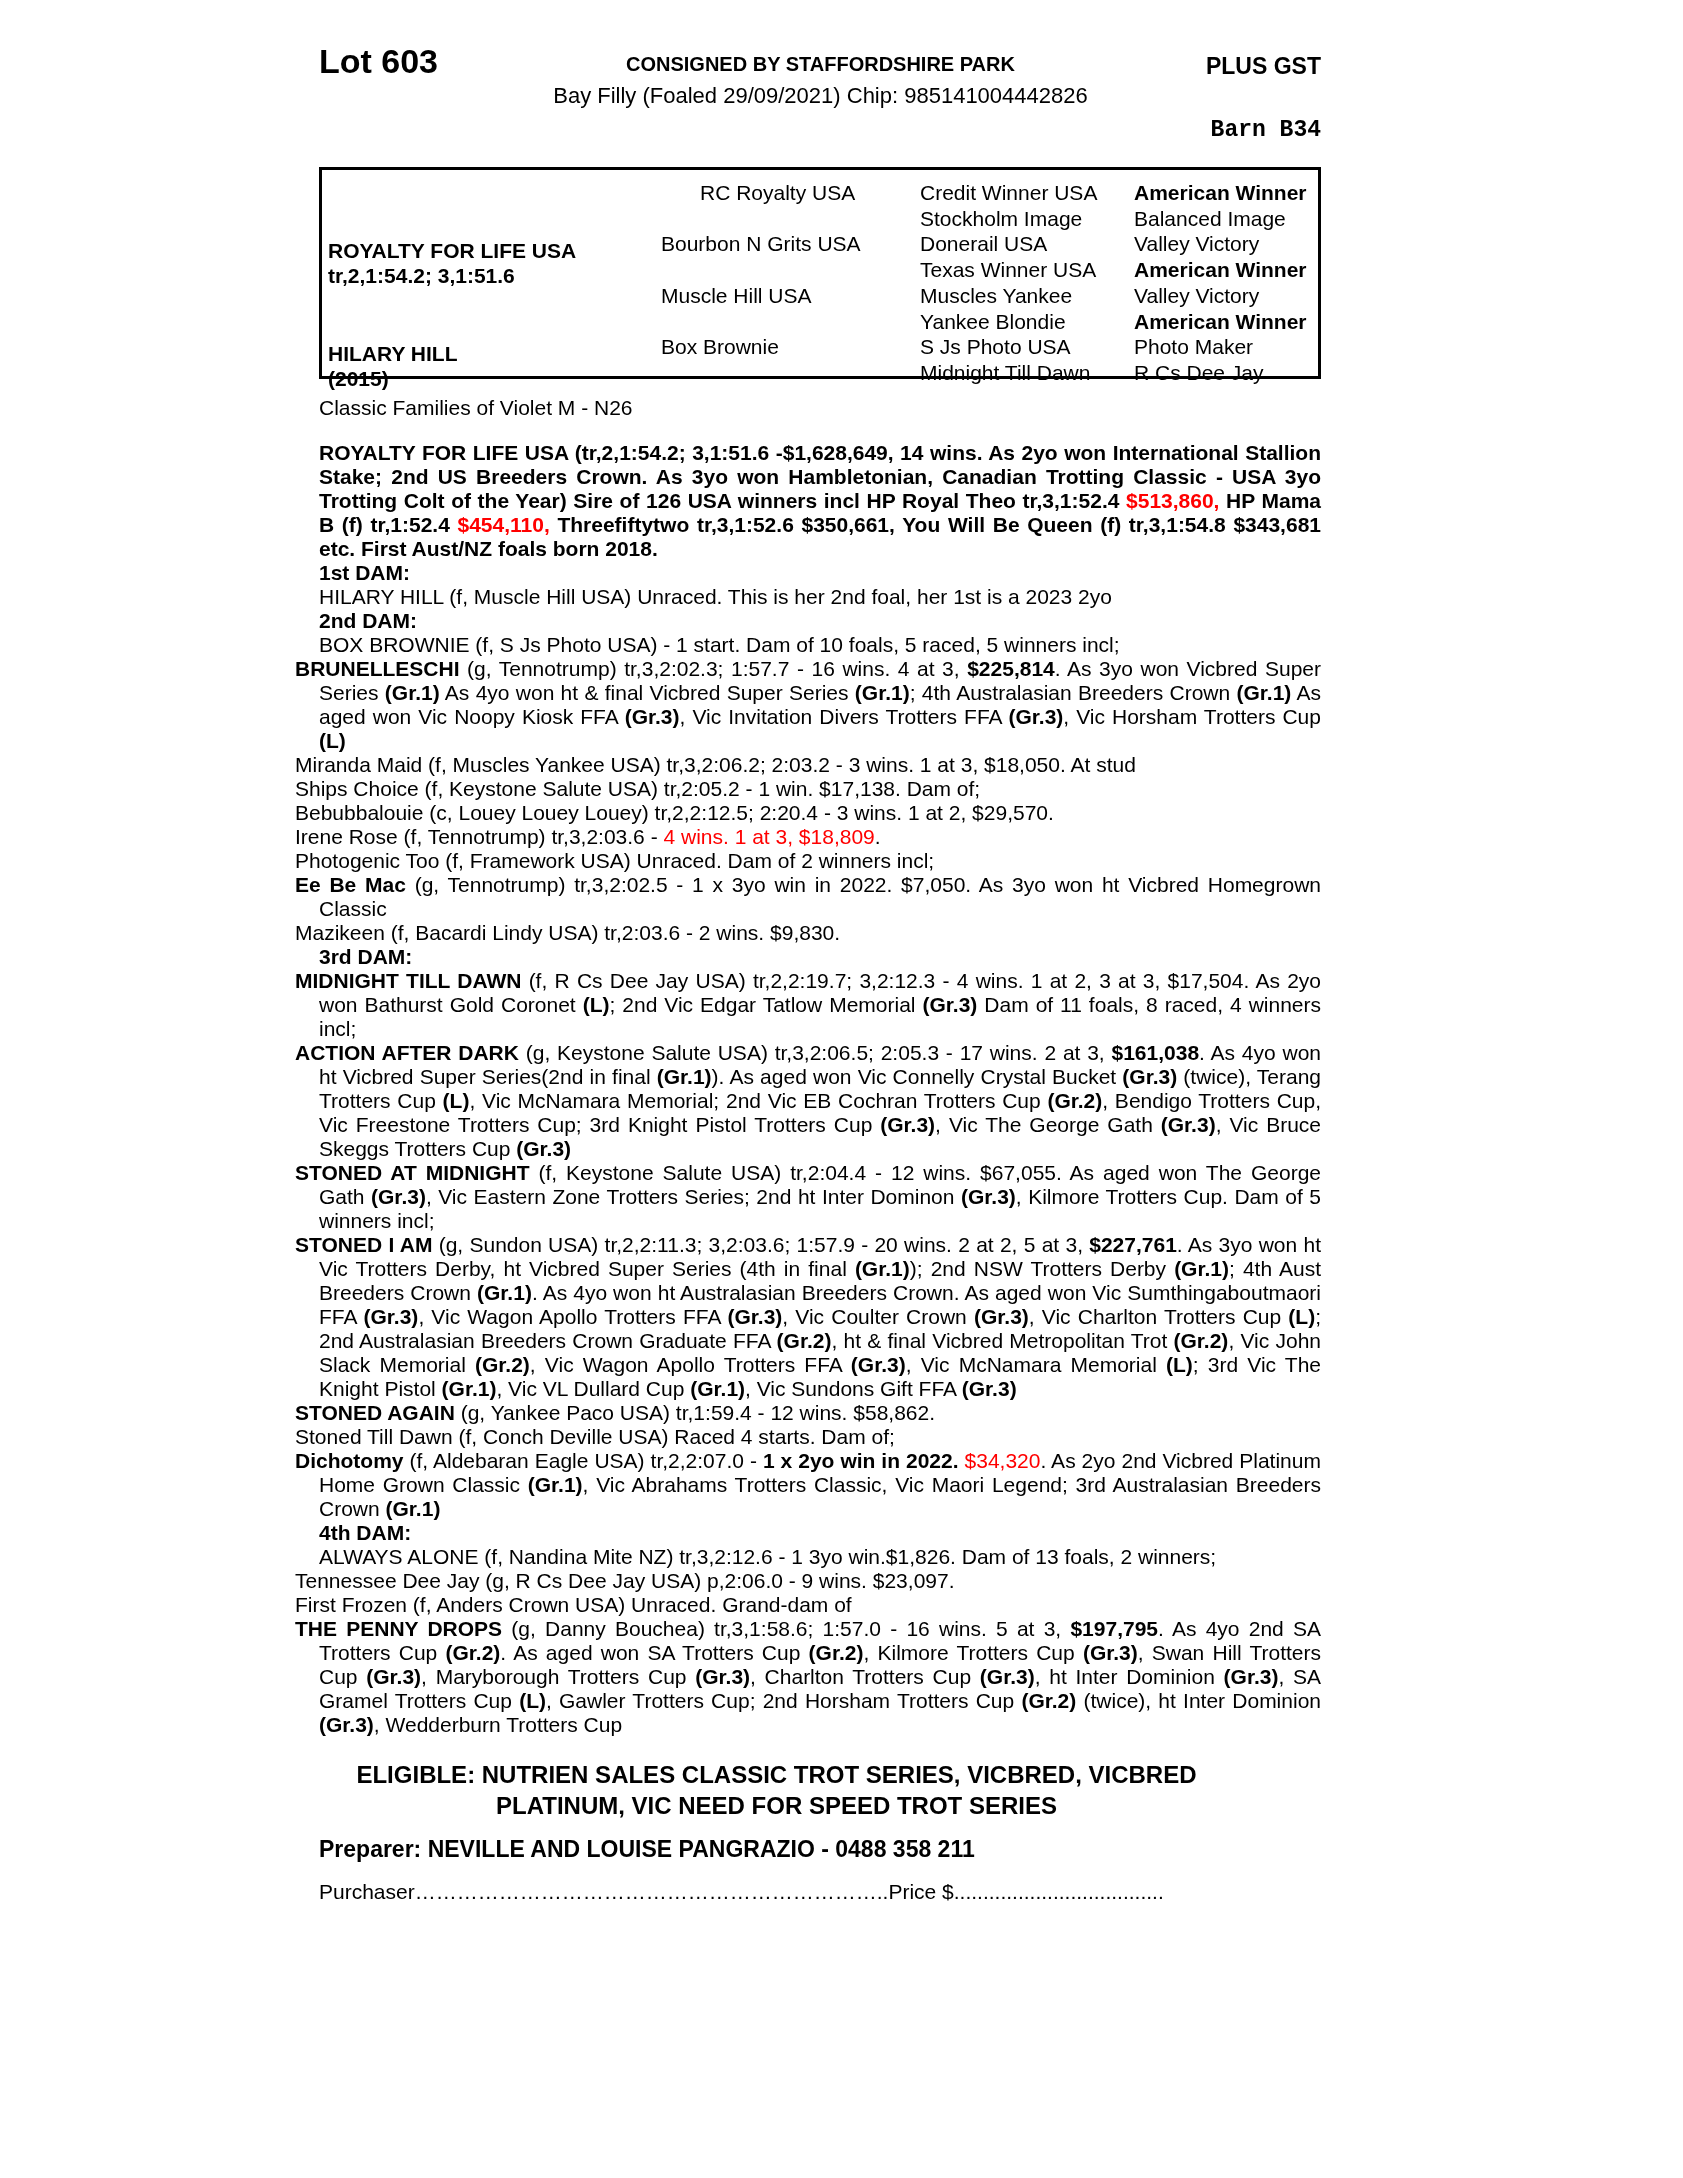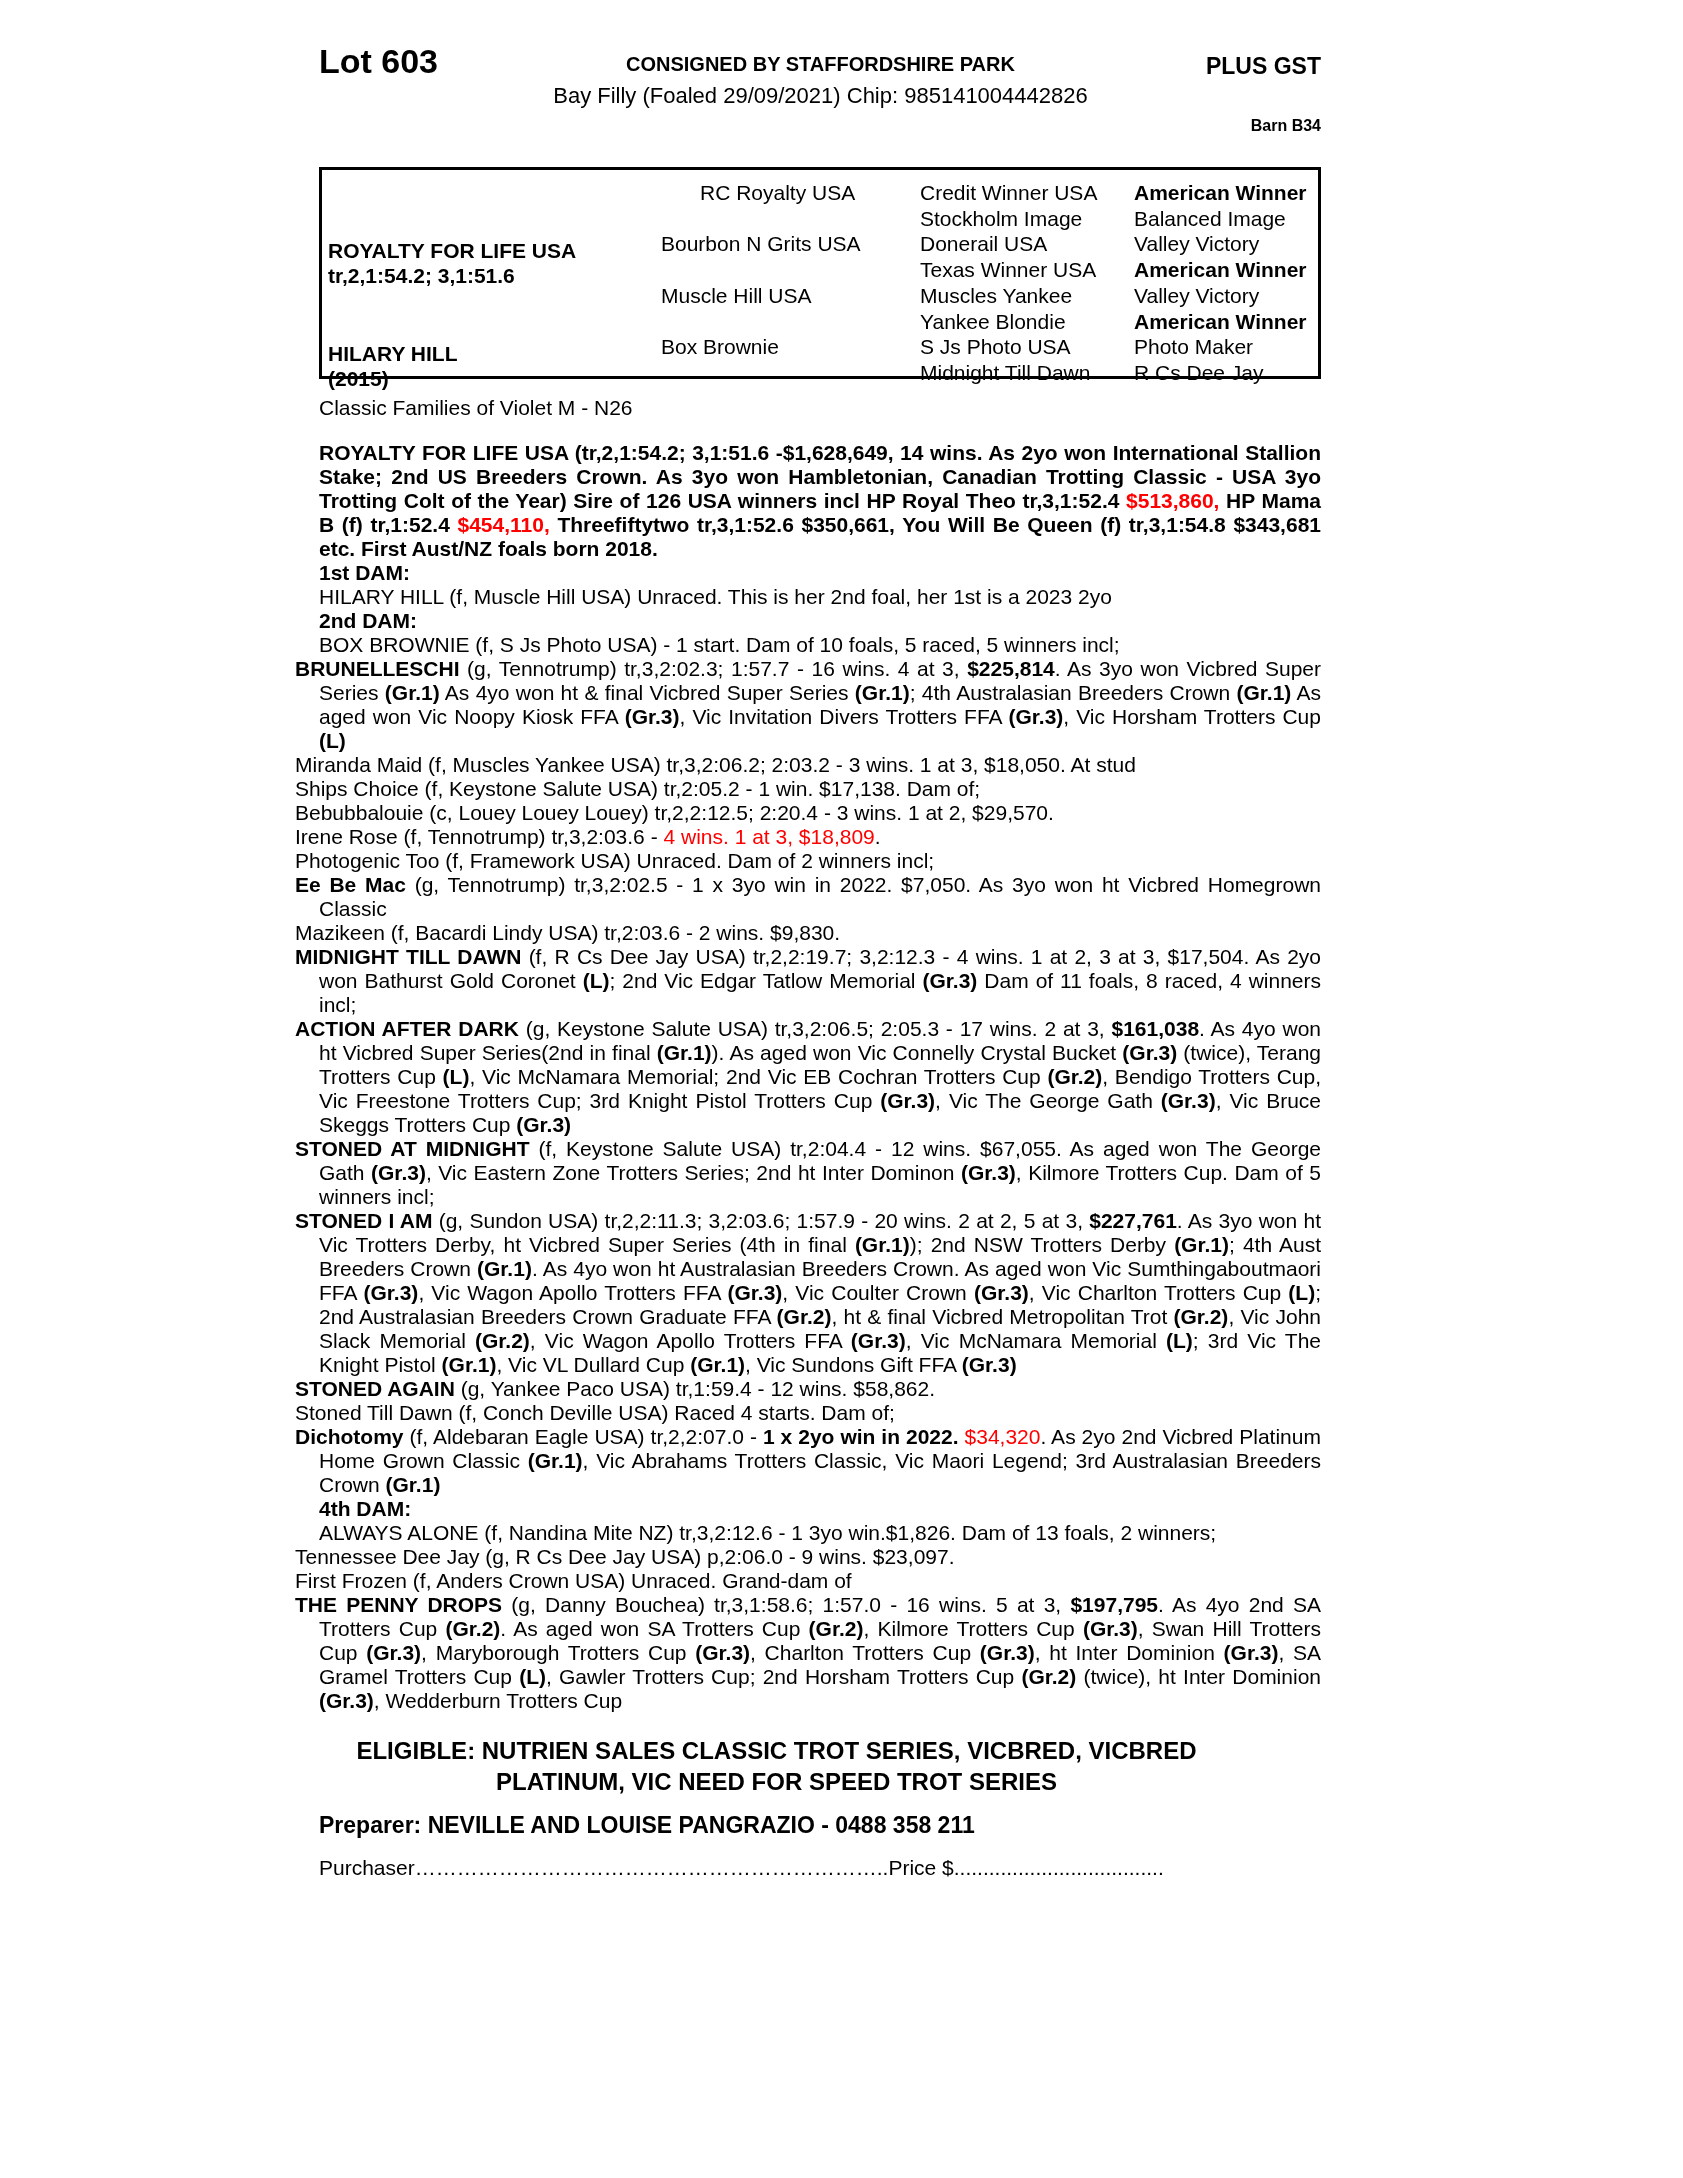--- a/index.html
+++ b/index.html
@@ -7,21 +7,21 @@
     width:1683px;height:2178px;background:#ffffff;color:#000;
     font-family:"Liberation Sans", sans-serif;position:relative;overflow:hidden;
   }
   .page{position:absolute;left:319px;top:0;width:1002px;}
   
   .header{position:relative;height:167px;}
   .lot{position:absolute;left:0;top:42px;font-size:34px;font-weight:bold;}
   .consigned{position:absolute;left:46px;width:911px;top:53px;text-align:center;font-size:20px;font-weight:bold;}
   .foal-line{position:absolute;left:46px;width:911px;top:83px;text-align:center;font-size:22px;}
   .gst{position:absolute;right:0;top:53px;font-size:23px;font-weight:bold;}
-  .barn{position:absolute;right:0;top:117px;font-size:16px;font-weight:bold;}
+  .barn{position:absolute;right:0;top:117px;font-size:23px;font-weight:bold;font-family:Liberation Mono, monospace;}
   
   .ptable{position:relative;height:212px;border:3px solid #000;box-sizing:border-box;}
   .pcell{position:absolute;height:26px;line-height:26px;font-size:21px;white-space:nowrap;}
   .b{font-weight:bold;}
   .red{color:#ff0000;}
   .c1{left:6px;margin-top:32px;}  .c2{left:339px;} .c3{left:598px;} .c4{left:812px;}
   
   .family-note{margin-top:17px;font-size:21px;line-height:24px;}
   .body-text{margin-top:0;}
   p.line{font-size:21px;line-height:24px;text-align:justify;margin:0;}
@@ -86,20 +86,21 @@
       <p class="line l0"><span class="b">2nd DAM:</span></p>
       <p class="line l0b"><span>BOX BROWNIE (f, S Js Photo USA) - 1 start. Dam of 10 foals, 5 raced, 5 winners incl;</span></p>
       <p class="line l1"><span class="b">BRUNELLESCHI</span><span> (g, Tennotrump) tr,3,2:02.3; 1:57.7 - 16 wins. 4 at 3, </span><span class="b">$225,814</span><span>. As 3yo won Vicbred Super Series </span><span class="b">(Gr.1)</span><span> As 4yo won ht &amp; final Vicbred Super Series </span><span class="b">(Gr.1)</span><span>; 4th Australasian Breeders Crown </span><span class="b">(Gr.1)</span><span> As aged won Vic Noopy Kiosk FFA </span><span class="b">(Gr.3)</span><span>, Vic Invitation Divers Trotters FFA </span><span class="b">(Gr.3)</span><span>, Vic Horsham Trotters Cup </span><span class="b">(L)</span></p>
       <p class="line l1"><span>Miranda Maid (f, Muscles Yankee USA) tr,3,2:06.2; 2:03.2 - 3 wins. 1 at 3, $18,050. At stud</span></p>
       <p class="line l1"><span>Ships Choice (f, Keystone Salute USA) tr,2:05.2 - 1 win. $17,138. Dam of;</span></p>
       <p class="line l2"><span>Bebubbalouie (c, Louey Louey Louey) tr,2,2:12.5; 2:20.4 - 3 wins. 1 at 2, $29,570.</span></p>
       <p class="line l1"><span>Irene Rose (f, Tennotrump) tr,3,2:03.6 - </span><span class="red">4 wins. 1 at 3, $18,809</span><span>.</span></p>
       <p class="line l1"><span>Photogenic Too (f, Framework USA) Unraced. Dam of 2 winners incl;</span></p>
       <p class="line l2"><span class="b">Ee Be Mac</span><span> (g, Tennotrump) tr,3,2:02.5 - 1 x 3yo win in 2022. $7,050. As 3yo won ht Vicbred Homegrown Classic</span></p>
       <p class="line l2"><span>Mazikeen (f, Bacardi Lindy USA) tr,2:03.6 - 2 wins. $9,830.</span></p>
+      <p class="line l0"><span class="b">3rd DAM:</span></p>
       <p class="line l0h"><span class="b">MIDNIGHT TILL DAWN</span><span> (f, R Cs Dee Jay USA) tr,2,2:19.7; 3,2:12.3 - 4 wins. 1 at 2, 3 at 3, $17,504. As 2yo won Bathurst Gold Coronet </span><span class="b">(L)</span><span>; 2nd Vic Edgar Tatlow Memorial </span><span class="b">(Gr.3)</span><span> Dam of 11 foals, 8 raced, 4 winners incl;</span></p>
       <p class="line l1"><span class="b">ACTION AFTER DARK</span><span> (g, Keystone Salute USA) tr,3,2:06.5; 2:05.3 - 17 wins. 2 at 3, </span><span class="b">$161,038</span><span>. As 4yo won ht Vicbred Super Series(2nd in final </span><span class="b">(Gr.1)</span><span>). As aged won Vic Connelly Crystal Bucket </span><span class="b">(Gr.3)</span><span> (twice), Terang Trotters Cup </span><span class="b">(L)</span><span>, Vic McNamara Memorial; 2nd Vic EB Cochran Trotters Cup </span><span class="b">(Gr.2)</span><span>, Bendigo Trotters Cup, Vic Freestone Trotters Cup; 3rd Knight Pistol Trotters Cup </span><span class="b">(Gr.3)</span><span>, Vic The George Gath </span><span class="b">(Gr.3)</span><span>, Vic Bruce Skeggs Trotters Cup </span><span class="b">(Gr.3)</span></p>
       <p class="line l1"><span class="b">STONED AT MIDNIGHT</span><span> (f, Keystone Salute USA) tr,2:04.4 - 12 wins. $67,055. As aged won The George Gath </span><span class="b">(Gr.3)</span><span>, Vic Eastern Zone Trotters Series; 2nd ht Inter Dominon </span><span class="b">(Gr.3)</span><span>, Kilmore Trotters Cup. Dam of 5 winners incl;</span></p>
       <p class="line l2"><span class="b">STONED I AM</span><span> (g, Sundon USA) tr,2,2:11.3; 3,2:03.6; 1:57.9 - 20 wins. 2 at 2, 5 at 3, </span><span class="b">$227,761</span><span>. As 3yo won ht Vic Trotters Derby, ht Vicbred Super Series (4th in final </span><span class="b">(Gr.1)</span><span>); 2nd NSW Trotters Derby </span><span class="b">(Gr.1)</span><span>; 4th Aust Breeders Crown </span><span class="b">(Gr.1)</span><span>. As 4yo won ht Australasian Breeders Crown. As aged won Vic Sumthingaboutmaori FFA </span><span class="b">(Gr.3)</span><span>, Vic Wagon Apollo Trotters FFA </span><span class="b">(Gr.3)</span><span>, Vic Coulter Crown </span><span class="b">(Gr.3)</span><span>, Vic Charlton Trotters Cup </span><span class="b">(L)</span><span>; 2nd Australasian Breeders Crown Graduate FFA </span><span class="b">(Gr.2)</span><span>, ht &amp; final Vicbred Metropolitan Trot </span><span class="b">(Gr.2)</span><span>, Vic John Slack Memorial </span><span class="b">(Gr.2)</span><span>, Vic Wagon Apollo Trotters FFA </span><span class="b">(Gr.3)</span><span>, Vic McNamara Memorial </span><span class="b">(L)</span><span>; 3rd Vic The Knight Pistol </span><span class="b">(Gr.1)</span><span>, Vic VL Dullard Cup </span><span class="b">(Gr.1)</span><span>, Vic Sundons Gift FFA </span><span class="b">(Gr.3)</span></p>
       <p class="line l2"><span class="b">STONED AGAIN</span><span> (g, Yankee Paco USA) tr,1:59.4 - 12 wins. $58,862.</span></p>
       <p class="line l0h"><span>Stoned Till Dawn (f, Conch Deville USA) Raced 4 starts. Dam of;</span></p>
       <p class="line l2"><span class="b">Dichotomy</span><span> (f, Aldebaran Eagle USA) tr,2,2:07.0 - </span><span class="b">1 x 2yo win in 2022.</span><span> </span><span class="red">$34,320</span><span>. As 2yo 2nd Vicbred Platinum Home Grown Classic </span><span class="b">(Gr.1)</span><span>, Vic Abrahams Trotters Classic, Vic Maori Legend; 3rd Australasian Breeders Crown </span><span class="b">(Gr.1)</span></p>
       <p class="line l0"><span class="b">4th DAM:</span></p>
       <p class="line l0b"><span>ALWAYS ALONE (f, Nandina Mite NZ) tr,3,2:12.6 - 1 3yo win.$1,826. Dam of 13 foals, 2 winners;</span></p>
       <p class="line l1"><span>Tennessee Dee Jay (g, R Cs Dee Jay USA) p,2:06.0 - 9 wins. $23,097.</span></p>

